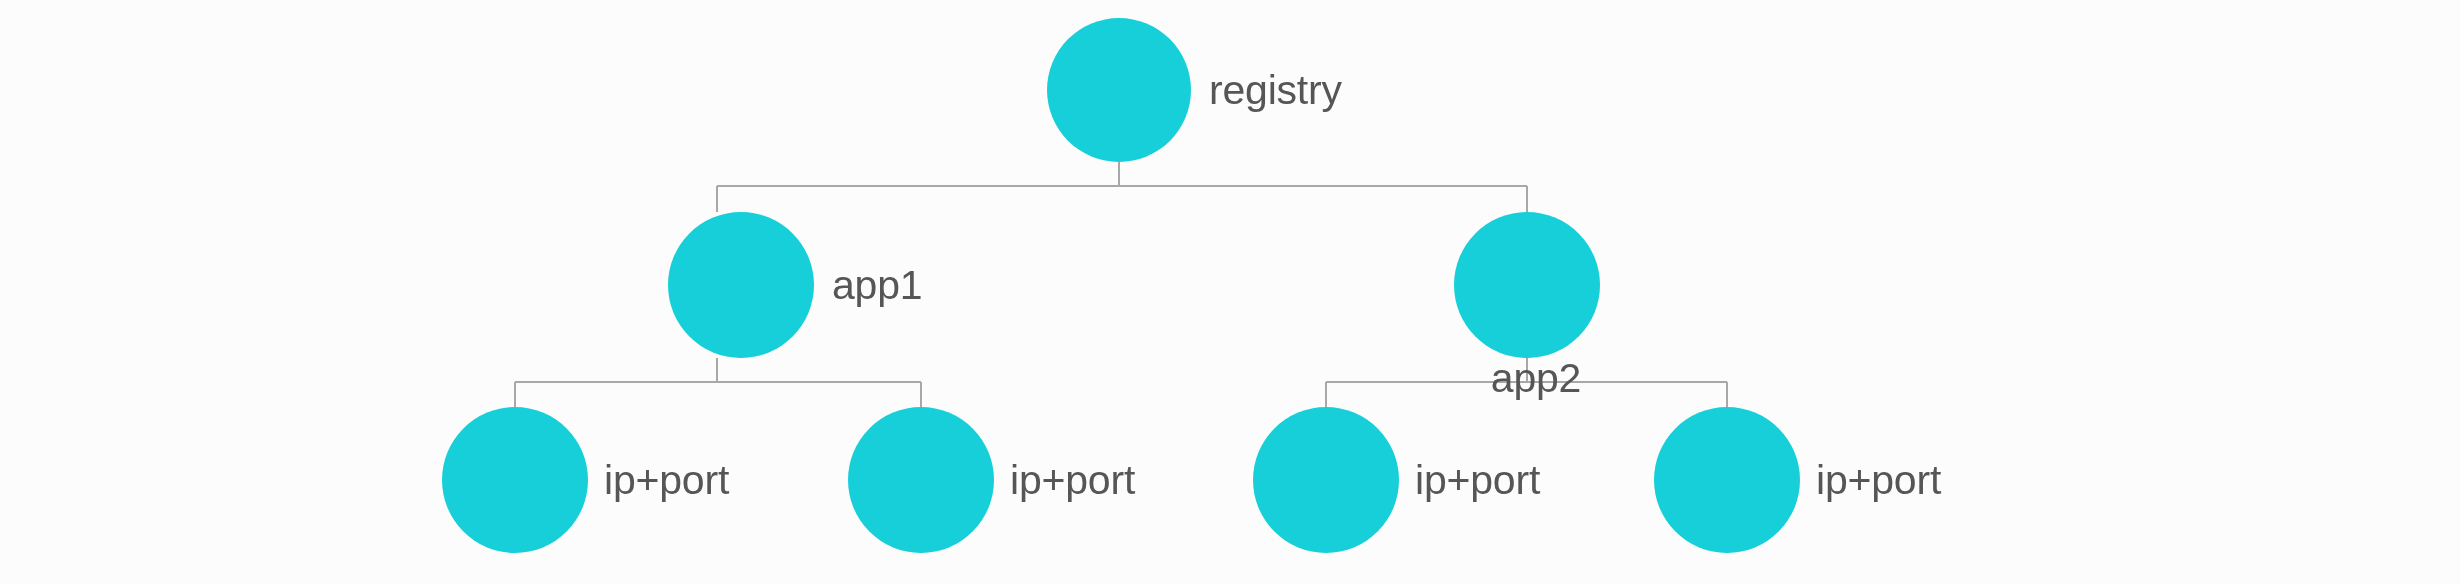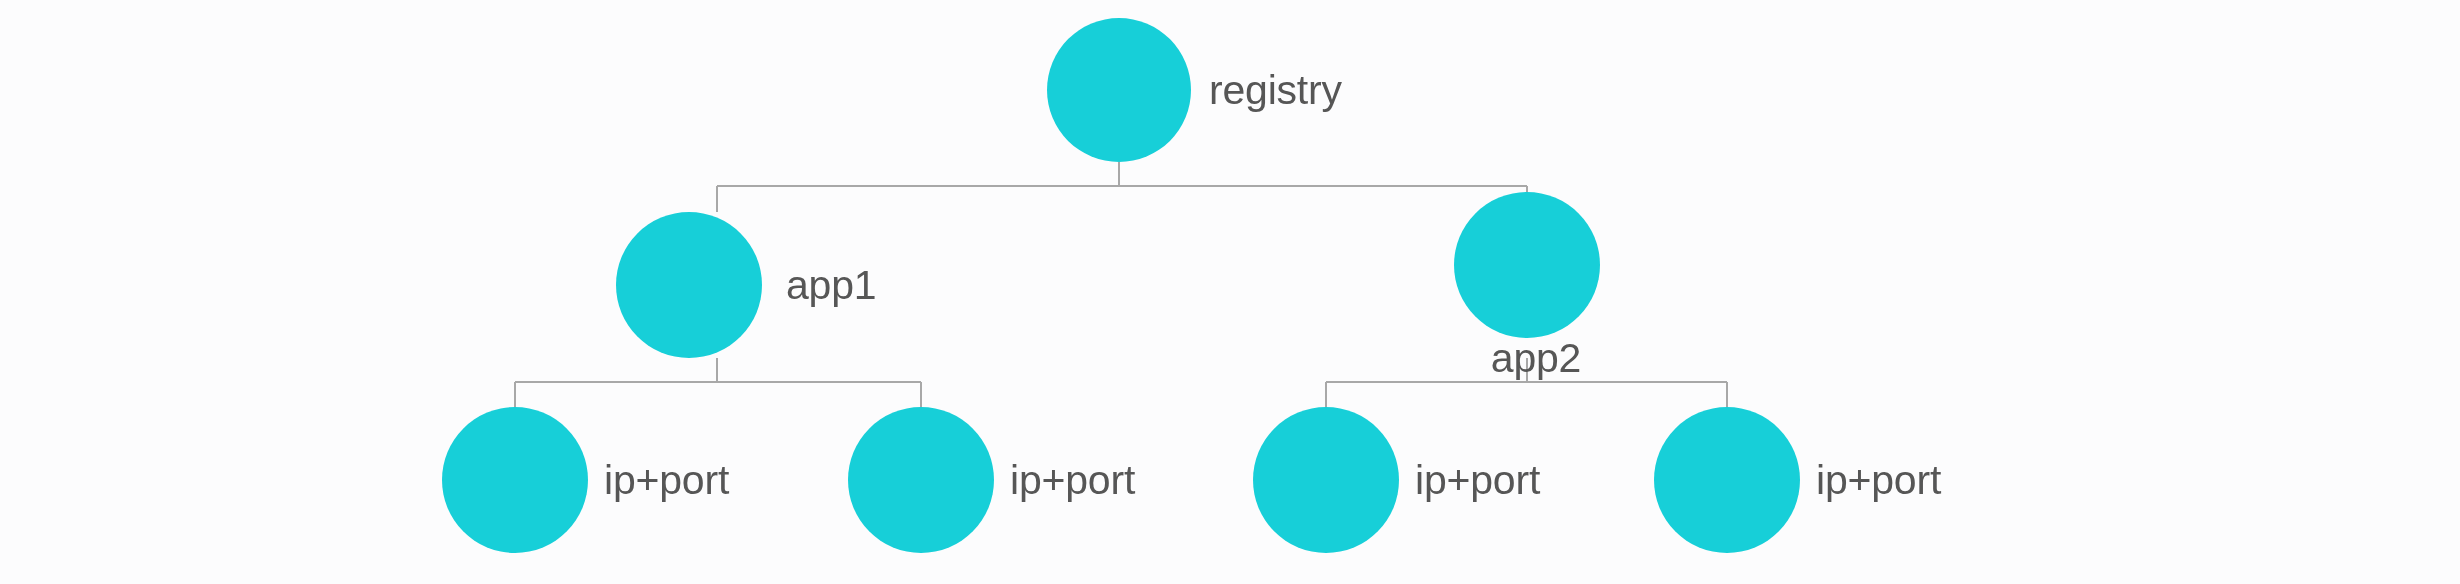--- a/index.html
+++ b/index.html
@@ -28,21 +28,20 @@
     width: 2460px;
     height: 584px;
   }
   
   .node {
     position: absolute;
     display: flex;
     flex-direction: row;
     align-items: center;
     white-space: nowrap;
-    justify-content: center;
   }
   .node-circle {
     border-radius: 50%;
     flex: 0 0 auto;
     display: block;
   }
   .node-label {
     color: #565656;
     font-family: "Liberation Sans", sans-serif;
     font-weight: 400;
@@ -71,21 +70,21 @@
         <line x1="1326" y1="382" x2="1326" y2="407" stroke="#a8a8a8" stroke-width="2.5" shape-rendering="crispEdges"></line>
         <line x1="1727" y1="382" x2="1727" y2="407" stroke="#a8a8a8" stroke-width="2.5" shape-rendering="crispEdges"></line>
       </g>
   </svg>
 
   <div class="node" style="left: 1047px; top: 18px; height: 144px;">
     <span class="node-circle" style="width: 144px; height: 144px; background: rgb(23, 207, 216);"></span>
     <span class="node-label" style="font-size: 41px; margin-left: 18px; color: rgb(86, 86, 86);">registry</span>
   </div>
 
-  <div class="node" style="left: 616px; top: 212px; height: 146px; gap: 6px;">
+  <div class="node" style="left: 668px; top: 212px; height: 146px;">
     <span class="node-circle" style="width: 146px; height: 146px; background: rgb(23, 207, 216);"></span>
     <span class="node-label" style="font-size: 41px; margin-left: 18px; color: rgb(86, 86, 86);">app1</span>
   </div>
 
   <div class="node" style="left: 1454px; top: 212px; height: 146px; flex-direction: column;">
     <span class="node-circle" style="width: 146px; height: 146px; background: rgb(23, 207, 216);"></span>
     <span class="node-label" style="font-size: 41px; margin-left: 18px; color: rgb(86, 86, 86);">app2</span>
   </div>
 
   <div class="node" style="left: 442px; top: 407px; height: 146px;">

